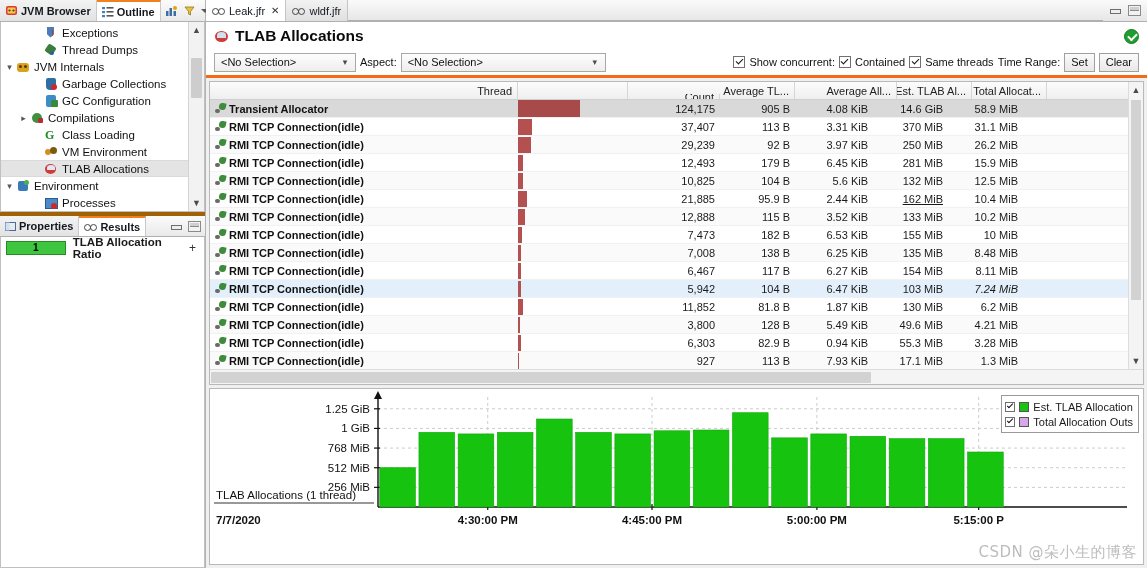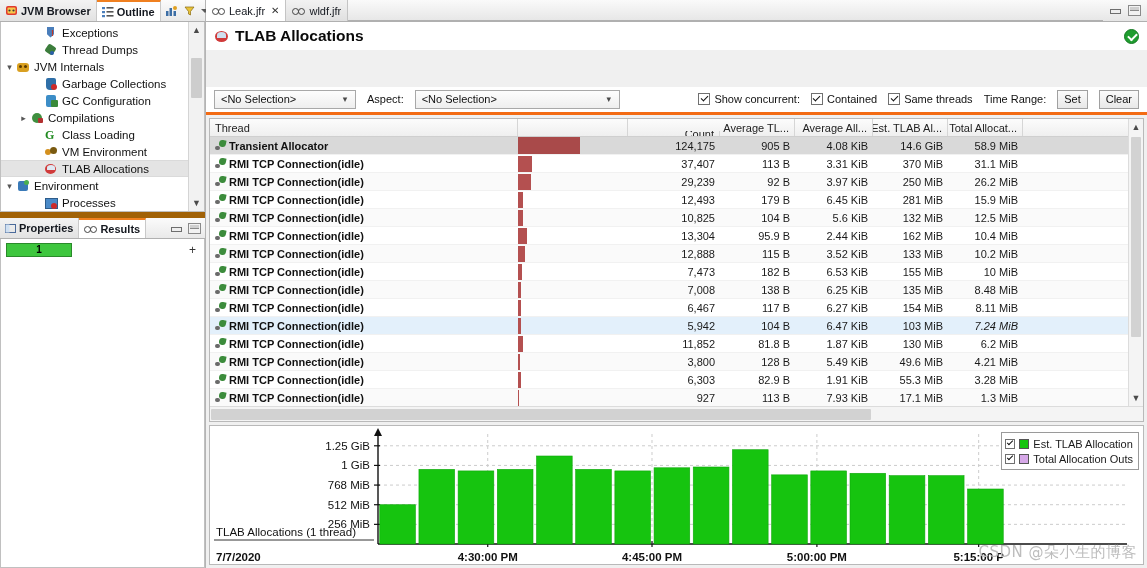--- a/index.html
+++ b/index.html
@@ -140,21 +140,21 @@
   }
   .vs-arrow { height:16px; display:flex;align-items:center;justify-content:center;color:#4a4a4a;font-size:9px; }
   .vs-thumb { position:absolute; left:2px; right:2px; background:#cdcdcd; border-radius:1px; }
 
   
   #props-wrap {
     flex: 1;
     background: #d946ef;
     display: flex;
     flex-direction: column;
-    border-top: 6px solid #a16207;
+    border-top: 4px solid #a16207;
   }
   #props-tabs {
     height: 21px;
     display:flex; align-items: stretch;
     background: linear-gradient(to bottom,#fbfbfb,#e9e9e9);
     border-bottom: 1px solid #b0b0b0;
   }
   #results-body {
     flex: 1;
     background: #ffffff;
@@ -229,24 +229,23 @@
     position: relative;
   }
   .ok-badge::after{
     content:"";position:absolute;left:3px;top:3px;width:7px;height:4px;
     border-left:2px solid #fff;border-bottom:2px solid #fff;transform:rotate(-45deg);
   }
 
   
   #filter-bar {
     height: 24px;
-    display:flex; align-items:center; gap:11px;
+    display:flex; align-items:center; gap:4px;
     padding: 0 8px;
     background:#ffffff;
-    margin-top:37px;
   }
   .combo {
     height: 19px;
     border: 1px solid #a8a8a8;
     background: linear-gradient(to bottom,#fdfdfd,#eeeeee);
     display:flex; align-items:center;
     padding: 0 2px 0 6px;
     font-size: 11px;
     color:#111;
   }
@@ -513,20 +512,21 @@
           <span>Results</span>
         </div>
         <div class="tabicons">
           <span class="wbtn min"></span>
           <span class="wbtn max"></span>
         </div>
       </div>
       <div id="results-body">
         <div class="result-row">
           <span class="score-bar">1</span>
+          <span class="result-label">TLAB Allocation Ratio</span>
           <span class="result-plus">+</span>
         </div>
       </div>
     </div>
   </div>
 
   <div id="right-col">
 
     <div id="editor-tabs">
       <div class="etab active">
@@ -578,31 +578,31 @@
       </div>
       <span class="lbl">Time Range:</span>
       <div class="tbtn">Set</div>
       <div class="tbtn">Clear</div>
     </div>
 
     <div id="accent-bar"></div>
 
     <div id="table-area">
       <div id="thead">
-          <div class="th" style="width: 308px; flex: 0 0 auto;">
+          <div class="th" style="width: 308px; flex: 0 0 auto; justify-content: flex-end;">
             <span>Thread</span>
           </div>
           <div class="th" style="width: 110px; flex: 0 0 auto;"></div>
           <div class="th num" style="width: 92px; flex: 0 0 auto; margin-top: 12px;">
             <span>Count</span>
           </div>
           <div class="th num" style="width: 75px; flex: 0 0 auto;">
             <span>Average TL...</span>
           </div>
-          <div class="th num" style="width: 78px; flex: 0 0 auto;">
+          <div class="th num" style="width: 78px; flex: 0 0 auto; margin-left: 24px;">
             <span>Average All...</span>
           </div>
           <div class="th num" style="width: 75px; flex: 0 0 auto;">
             <span>Est. TLAB Al...</span>
           </div>
           <div class="th num" style="width: 75px; flex: 0 0 auto;">
             <span>Total Allocat...</span>
           </div>
         </div>
       <div id="tbody">
@@ -677,24 +677,24 @@
             <div class="cell num" style="width: 75px; flex: 0 0 auto;">12.5 MiB</div>
           </div>
           <div class="drow ">
             <div class="cell name" style="width: 308px; flex: 0 0 auto;">
               <span class="thr-ic"></span>
               <span>RMI TCP Connection(idle)</span>
             </div>
             <div class="cell barcell" style="width: 110px; flex: 0 0 auto; padding: 0px;">
               <div class="minibar" style="width: 9px; height: 16px;"></div>
             </div>
-            <div class="cell num" style="width: 92px; flex: 0 0 auto;">13,304</div>
+            <div class="cell num" style="width: 92px; flex: 0 0 auto;">21,885</div>
             <div class="cell num" style="width: 75px; flex: 0 0 auto;">95.9 B</div>
             <div class="cell num" style="width: 78px; flex: 0 0 auto;">2.44 KiB</div>
-            <div class="cell num" style="width: 75px; flex: 0 0 auto;">162 MiB</div>
+            <div class="cell num" style="width: 75px; flex: 0 0 auto; text-decoration: underline;">162 MiB</div>
             <div class="cell num" style="width: 75px; flex: 0 0 auto;">10.4 MiB</div>
           </div>
           <div class="drow alt">
             <div class="cell name" style="width: 308px; flex: 0 0 auto;">
               <span class="thr-ic"></span>
               <span>RMI TCP Connection(idle)</span>
             </div>
             <div class="cell barcell" style="width: 110px; flex: 0 0 auto; padding: 0px;">
               <div class="minibar" style="width: 7px; height: 16px;"></div>
             </div>
@@ -791,21 +791,21 @@
           <div class="drow ">
             <div class="cell name" style="width: 308px; flex: 0 0 auto;">
               <span class="thr-ic"></span>
               <span>RMI TCP Connection(idle)</span>
             </div>
             <div class="cell barcell" style="width: 110px; flex: 0 0 auto; padding: 0px;">
               <div class="minibar" style="width: 3px; height: 16px;"></div>
             </div>
             <div class="cell num" style="width: 92px; flex: 0 0 auto;">6,303</div>
             <div class="cell num" style="width: 75px; flex: 0 0 auto;">82.9 B</div>
-            <div class="cell num" style="width: 78px; flex: 0 0 auto;">1.91 KiB</div>
+            <div class="cell num" style="width: 78px; flex: 0 0 auto;">0.94 KiB</div>
             <div class="cell num" style="width: 75px; flex: 0 0 auto;">55.3 MiB</div>
             <div class="cell num" style="width: 75px; flex: 0 0 auto;">3.28 MiB</div>
           </div>
           <div class="drow alt">
             <div class="cell name" style="width: 308px; flex: 0 0 auto;">
               <span class="thr-ic"></span>
               <span>RMI TCP Connection(idle)</span>
             </div>
             <div class="cell barcell" style="width: 110px; flex: 0 0 auto; padding: 0px;">
               <div class="minibar" style="width: 1px; height: 16px;"></div>

